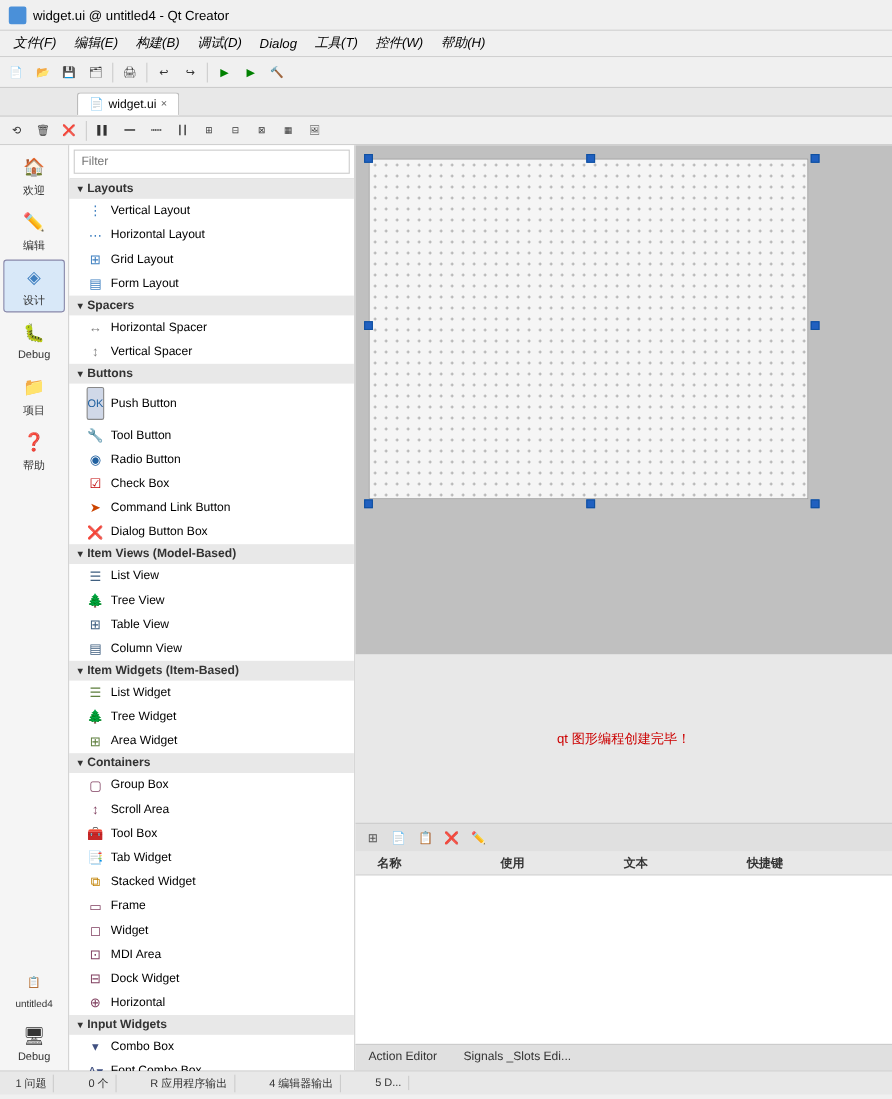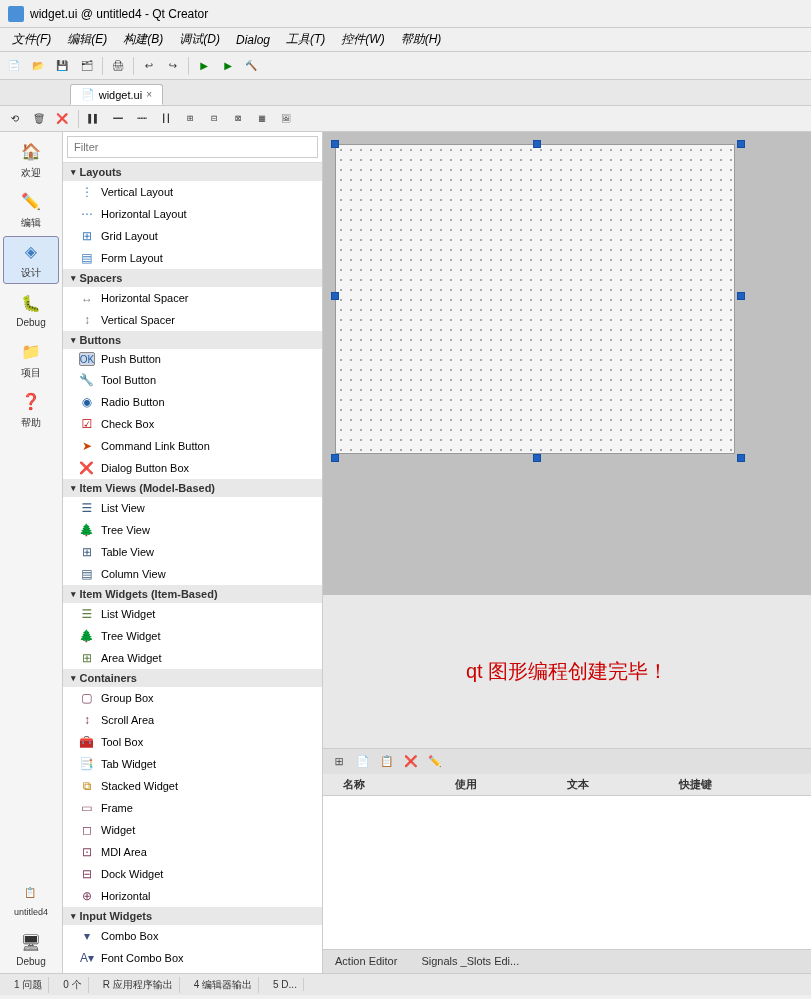--- a/index.html
+++ b/index.html
@@ -225,21 +225,21 @@
       background: #e8e8e8;
       position: relative;
       display: flex;
       flex-direction: column;
     }
     .canvas-bottom-msg {
       flex: 1;
       display: flex;
       align-items: center;
       justify-content: center;
-      font-size: 20px;
+      font-size: 12px;
       color: #cc0000;
       font-weight: normal;
     }
     .action-bar {
       height: 26px;
       background: #e0e0e0;
       border-top: 1px solid #ccc;
       display: flex;
       align-items: center;
       padding: 0 6px;
@@ -284,21 +284,21 @@
 
     .status-bar {
       height: 22px;
       background: #e8e8e8;
       border-top: 1px solid #ccc;
       display: flex;
       align-items: center;
       padding: 0 8px;
       font-size: 10px;
       color: #333;
-      gap: 8px;
+      gap: 25px;
     }
     .status-item {
       padding: 1px 6px;
       border-right: 1px solid #ccc;
     }
 
     
     .icon-layout { color: #4080c0; }
     .icon-spacer { color: #808080; }
     .icon-view { color: #406080; }
@@ -441,21 +441,21 @@
       <div class="widget-entry">
         <div class="widget-entry-icon icon-spacer">↕</div>
         <span>Vertical Spacer</span>
       </div>
 
       <div class="widget-category">
         <span class="widget-category-arrow">▾</span>
         <span>Buttons</span>
       </div>
       <div class="widget-entry">
-        <div class="widget-entry-icon" style="color:#2060a0;font-size:10px;background:#d0d8e8;border:1px solid #888;border-radius:2px;width:16px;height:14px;display:flex;align-items:center;justify-content:center;">OK</div>
+        <div class="widget-entry-icon" style="color:#2060a0;font-size:10px;background:#d0d8e8;border:1px solid #888;border-radius:2px;width:16px;height:30px;display:flex;align-items:center;justify-content:center;">OK</div>
         <span>Push Button</span>
       </div>
       <div class="widget-entry">
         <div class="widget-entry-icon" style="color:#555;">🔧</div>
         <span>Tool Button</span>
       </div>
       <div class="widget-entry">
         <div class="widget-entry-icon" style="color:#2060a0;">◉</div>
         <span>Radio Button</span>
       </div>

